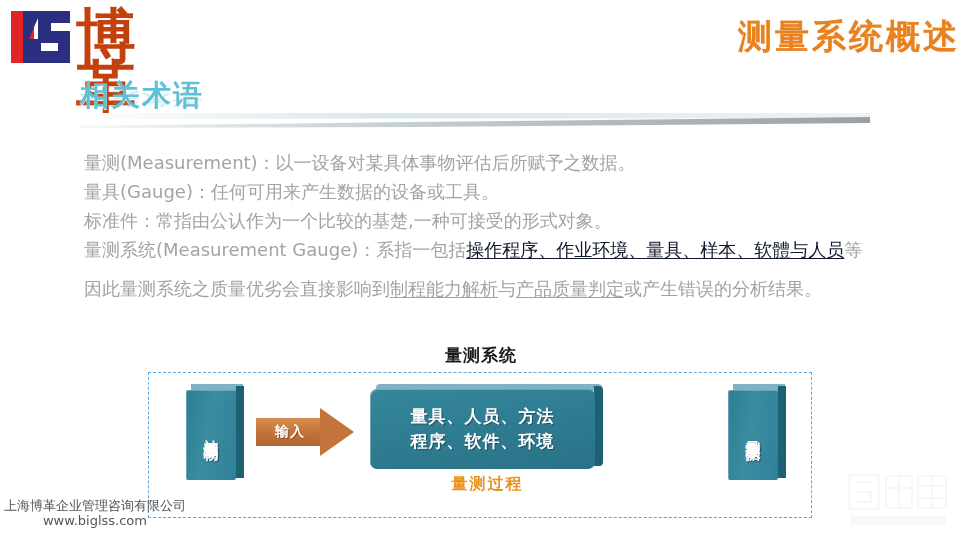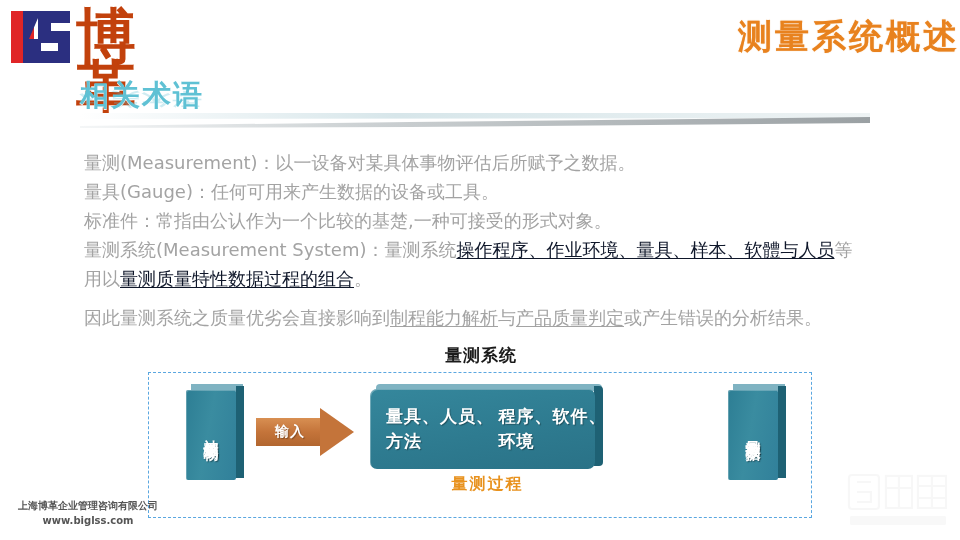--- a/index.html
+++ b/index.html
@@ -112,25 +112,24 @@
   .center-box .top{
     position:absolute;left:6px;top:0;width:226px;height:7px;
     background:#7fb3c2;border-radius:4px 4px 0 0;
   }
   .center-box .side{
     position:absolute;left:224px;top:2px;width:9px;height:80px;
     background:#1e6174;border-radius:0 4px 4px 0;
   }
   .center-text{
     position:absolute;left:0;top:5px;width:225px;height:80px;
-    display:flex;flex-direction:row;align-items:center;justify-content:center;
+    display:flex;flex-direction:column;align-items:center;justify-content:center;
     color:#fff;font-weight:bold;font-size:17px;line-height:25px;letter-spacing:1px;
     font-family:"DejaVu Sans","Liberation Sans",sans-serif;
     text-shadow:1px 1px 1px rgba(0,0,0,.35);
-    margin-left:16px;
   }
   .center-label{
     position:absolute;left:222px;top:130px;width:235px;text-align:center;
     font-size:16px;font-weight:bold;color:#e8921e;letter-spacing:2px;
     font-family:"DejaVu Sans","Liberation Sans",sans-serif;
   }
 
   
   .arrow{position:absolute;height:48px;}
   .arrow .shaft{
@@ -145,24 +144,23 @@
   .arrow .lbl{
     position:absolute;left:0;top:10px;height:28px;
     display:flex;align-items:center;justify-content:center;
     color:#fff;font-weight:bold;font-size:14px;letter-spacing:1px;
     font-family:Liberation Serif, serif;
     text-shadow:1px 1px 1px rgba(0,0,0,.3);
   }
 
   
   .footer{
-    position:absolute;left:18px;bottom:12px;
-    font-size:10px;color:#555;line-height:15px;
-    font-family:"DejaVu Sans","Liberation Sans",sans-serif;
-    font-weight:bold;
+    position:absolute;left:4px;bottom:12px;
+    font-size:13px;color:#555;line-height:15px;
+    font-family:"DejaVu Sans","Liberation Sans",sans-serif;
   }
   .footer .url{display:block;text-align:center;}
 
   
   .watermark{
     position:absolute;right:10px;bottom:8px;width:104px;height:62px;
     opacity:.55;
   }
 </style>
 </head>
@@ -199,22 +197,21 @@
       <polygon points="0,14 330,10 790,5 790,11 330,15 0,16" fill="url(#gwedge)"></polygon>
     </svg>
     <div class="section-head">相关术语</div>
     <div class="section-head-reflect">相关术语</div>
   </div>
 
   <div class="body-text">
     <span class="ln">量测(Measurement)：以一设备对某具体事物评估后所赋予之数据。</span>
     <span class="ln">量具(Gauge)：任何可用来产生数据的设备或工具。</span>
     <span class="ln">标准件：常指由公认作为一个比较的基楚,一种可接受的形式对象。</span>
-    <span class="ln"><span>量测系统(Measurement System)：量测系统</span><span class="teal uline">操作程序、作业环境、量具、样本、软體与人员</span><span>等</span></span>
-    <span class="ln"><span>用以</span><span class="teal uline">量测质量特性数据过程的组合</span><span>。</span></span>
+    <span class="ln"><span>量测系统(Measurement Gauge)：系指一包括</span><span class="teal uline">操作程序、作业环境、量具、样本、软體与人员</span><span>等</span></span>
     <span class="gap"></span>
     <span class="ln"><span>因此量测系统之质量优劣会直接影响到</span><span class="uline">制程能力解析</span><span>与</span><span class="uline">产品质量判定</span><span>或产生错误的分析结果。</span></span>
   </div>
 
   <div class="diagram">
 
     <div class="diagram-title">量测系统</div>
     <div class="dash-box"></div>
 
     <div class="box3d" style="left:38px;top:40px;width:56px;height:96px;">

